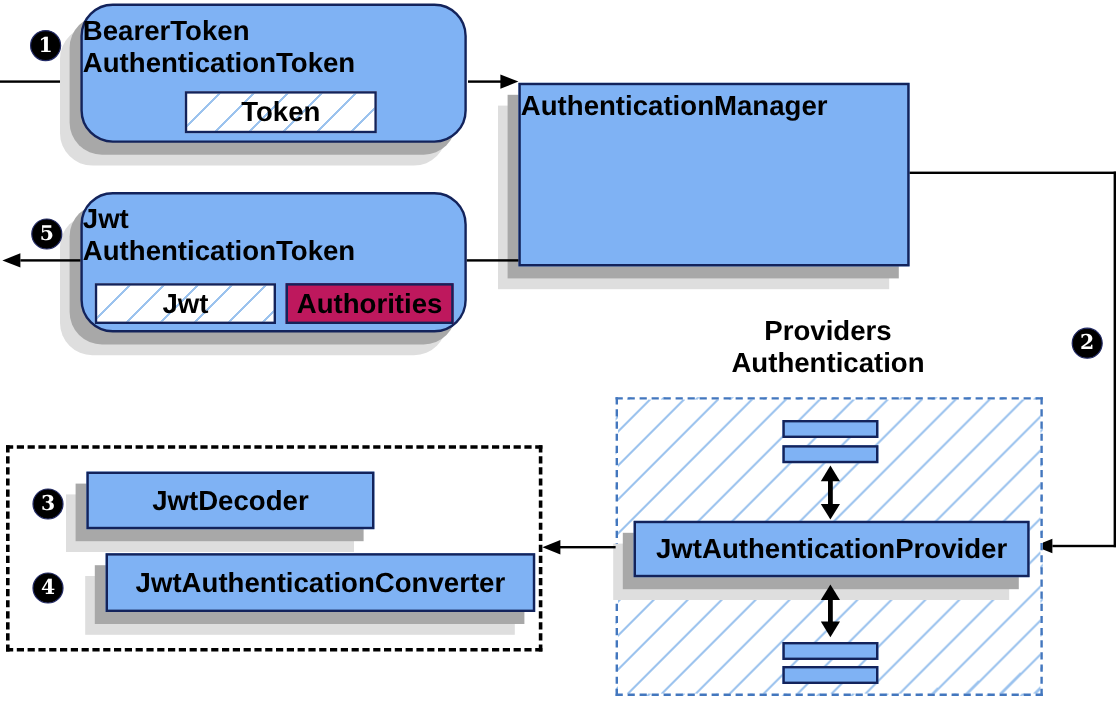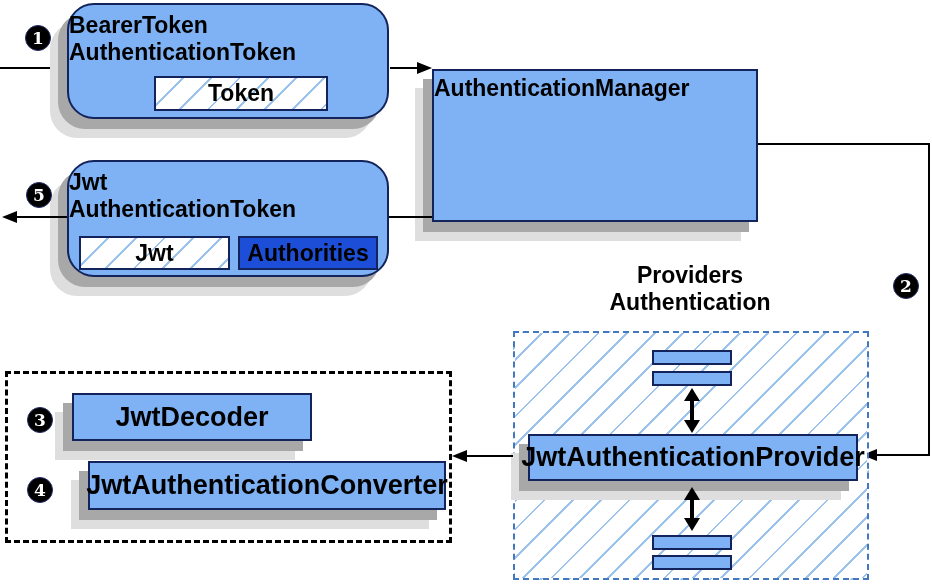--- a/index.html
+++ b/index.html
@@ -6,23 +6,23 @@
   .stage{
     position:relative;width:932px;height:584px;overflow:hidden;background:#fff;
     font-family:"Liberation Sans","DejaVu Sans",sans-serif;color:#000;
   }
   .node{
     position:absolute;background:#7FB2F4;border:2px solid #13235B;box-sizing:border-box;
     box-shadow:-9px 10px 0 0 #A8A8A8,-17px 19px 0 0 #DEDEDE;
   }
   .rounded{border-radius:27px;}
   .title{font-weight:bold;font-size:23px;line-height:27px;white-space:nowrap;}
-  .center-label{display:flex;align-items:center;justify-content:center;font-weight:bold;font-size:27px;white-space:nowrap;}
+  .center-label{display:flex;align-items:center;justify-content:center;font-weight:bold;font-size:23px;white-space:nowrap;}
   .inner{
-    position:absolute;background:#1d4ed8;border:2px solid #13235B;box-sizing:border-box;
+    position:absolute;background:#be185d;border:2px solid #13235B;box-sizing:border-box;
     display:flex;align-items:center;justify-content:center;font-weight:bold;font-size:23px;white-space:nowrap;
   }
   .hatch{
     background-color:#fff;
     background-image:repeating-linear-gradient(135deg,rgba(0,0,0,0) 0px,rgba(0,0,0,0) 18px,#9CC3EE 18px,#9CC3EE 20px);
   }
   .bar{position:absolute;width:80px;height:15px;background:#7FB2F4;border:2px solid #13235B;box-sizing:border-box;}
   .hline{position:absolute;height:2px;background:#000;}
   .vline{position:absolute;width:2px;background:#000;}
   .shaft{position:absolute;width:4px;background:#000;}
@@ -45,21 +45,21 @@
 <div class="stage">
 
   <div class="hline" style="left:0;top:67px;width:67px"></div>
   <div class="badge" style="left:25px;top:25px">1</div>
 
   <div class="node rounded" style="left:67px;top:3px;width:322px;height:116px">
     <div class="title" style="margin-top:7px">
       <div>BearerToken</div>
       <div>AuthenticationToken</div>
     </div>
-    <div class="inner hatch" style="left:85px;top:71px;width:174px;height:35px">Token</div>
+    <div class="inner hatch" style="left:85px;top:71px;width:160px;height:35px">Token</div>
   </div>
 
   <div class="hline" style="left:390px;top:67px;width:28px"></div>
   <div class="tri-right" style="left:417px;top:62px"></div>
 
   <div class="node" style="left:432px;top:69px;width:326px;height:153px">
     <div class="title" style="margin-top:4px">AuthenticationManager</div>
   </div>
 
   <div class="hline" style="left:758px;top:143px;width:172px"></div>

